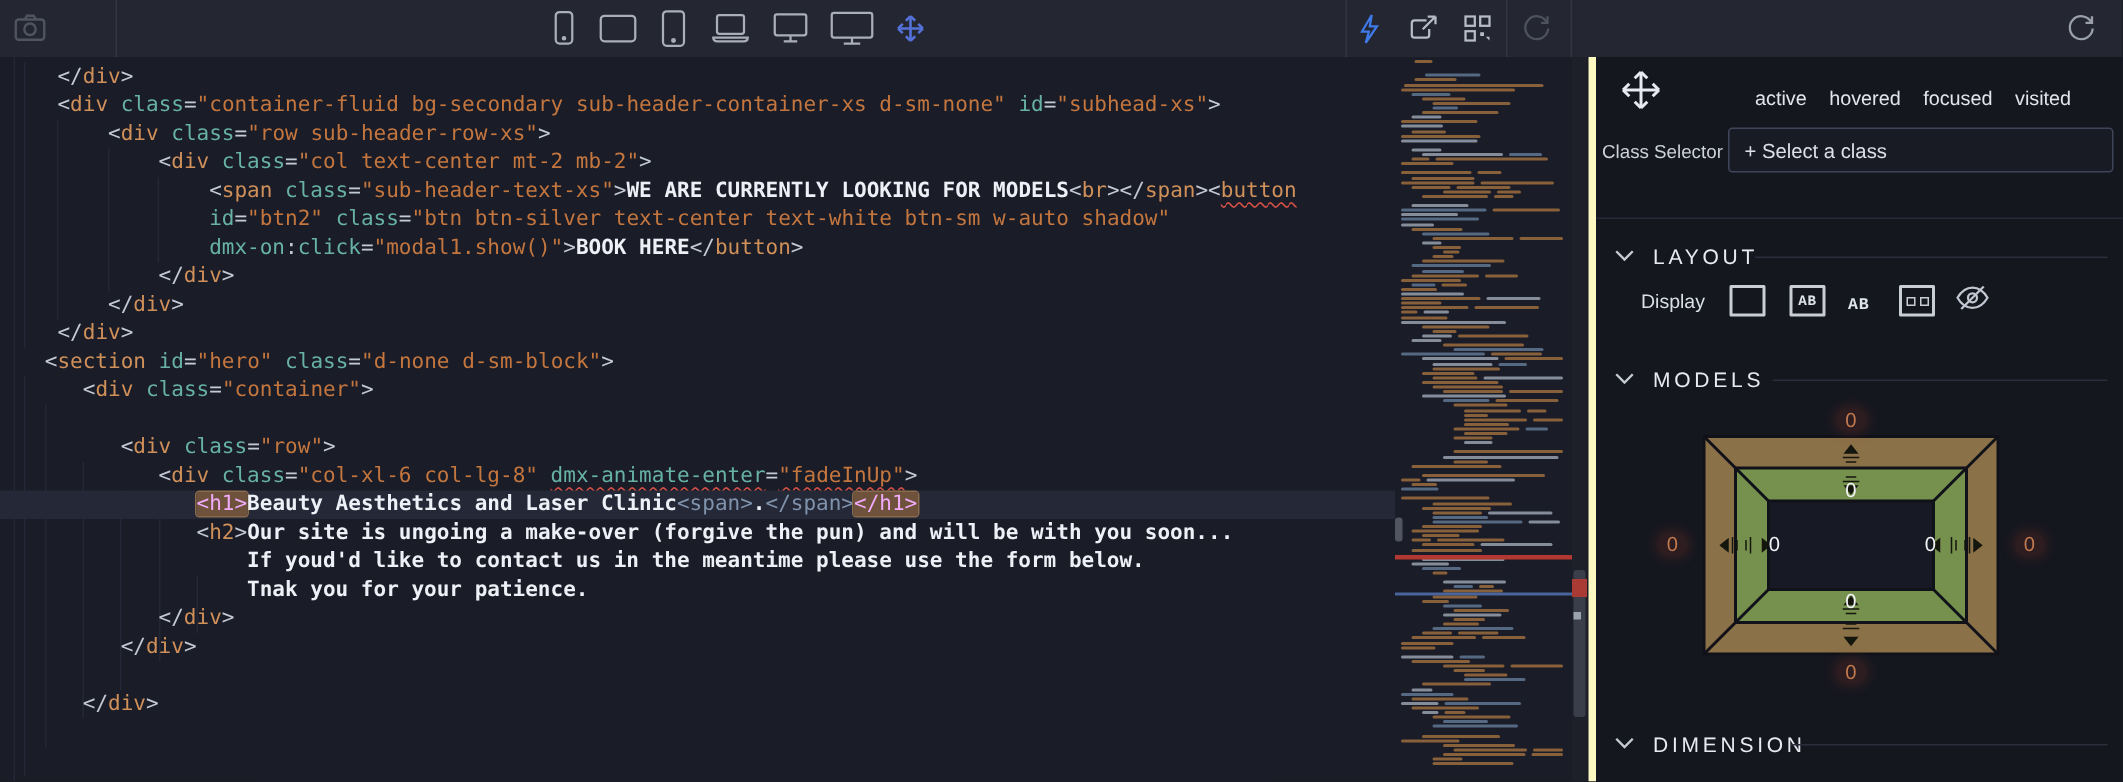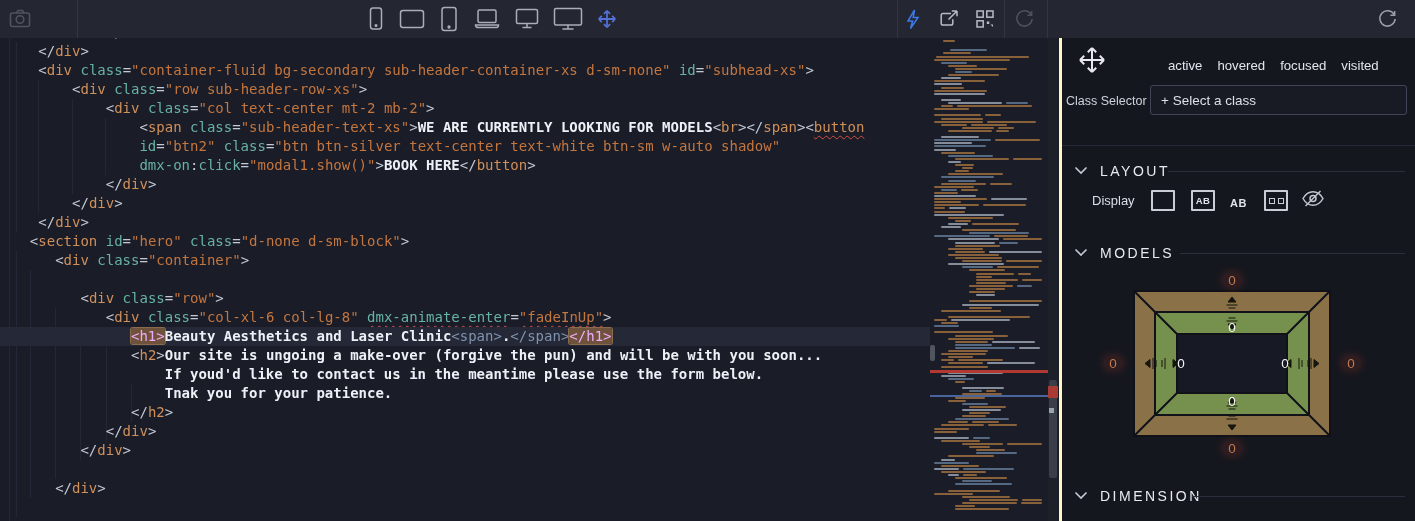--- a/index.html
+++ b/index.html
@@ -35,36 +35,36 @@
   .mm-dash{position:absolute;height:2px;border-radius:1px;}
   .mm-err{position:absolute;left:0;width:118px;height:3px;background:#b23831;}
   .mm-cur{position:absolute;left:0;width:118px;height:2px;background:#49659c;}
   .mm-handle{position:absolute;left:0;width:5px;height:16px;background:#50555f;border-radius:2px;}
   
   .vscroll{position:absolute;left:1048px;top:38px;width:10px;height:483px;background:#1d1f29;}
   .vs-thumb{position:absolute;left:1px;width:8px;background:#3a3e4a;border-radius:2px;cursor:pointer;}
   .vs-err{position:absolute;left:0;width:10px;height:12px;background:#a93a34;}
   .vs-dash{position:absolute;left:1px;width:5px;height:5px;background:#9aa2ad;}
   
-  .inspector{position:absolute;left:1059px;top:38px;width:356px;height:483px;background:#15171f;border-left:3px solid #fef9c3;box-sizing:border-box;}
+  .inspector{position:absolute;left:1059px;top:38px;width:356px;height:483px;background:#15171f;border-left:5px solid #fef9c3;box-sizing:border-box;}
   .insp-divider{position:absolute;left:0;width:356px;height:1px;background:#262936;}
   .states{position:absolute;left:106px;top:20px;display:flex;gap:15px;font-size:13.2px;color:#e2e5ec;}
   .states span{cursor:pointer;}
   .cls-label{position:absolute;left:4px;top:56px;font-size:12.5px;color:#ced2db;}
   .cls-input{position:absolute;left:88px;top:47px;width:257px;height:30px;box-sizing:border-box;
     background:#181a24;border:1px solid #41455a;border-radius:3px;color:#e6e9f0;font-size:13.5px;
     font-family:"Liberation Sans",sans-serif;padding:0 10px;outline:none;}
   .cls-input::placeholder{color:#dde0e8;opacity:1;}
   .sec-chev{position:absolute;left:12px;cursor:pointer;}
   .sec-title{position:absolute;left:38px;font-size:14px;letter-spacing:2.5px;color:#e7eaef;font-weight:500;}
   .sec-rule{position:absolute;height:1px;background:#2b2e3b;}
   .disp-label{position:absolute;left:30px;top:155px;font-size:13px;color:#dbdfe7;}
   .disp-ic{position:absolute;top:152px;cursor:pointer;color:#c9cdd6;}
   .box-ic{width:20px;height:17px;border:2px solid #c9cdd6;border-radius:1px;display:flex;align-items:center;justify-content:center;}
-  .ab-txt{font-size:9.5px;font-weight:bold;letter-spacing:0.5px;color:#dfe3ea;}
+  .ab-txt{font-size:9.5px;font-weight:bold;letter-spacing:0.5px;color:#dfe3ea;font-family:Liberation Mono, monospace;}
   .flex-ic{width:20px;height:17px;border:2px solid #c9cdd6;border-radius:1px;display:flex;align-items:center;justify-content:center;gap:3px;}
   .flex-ic i{display:block;width:4px;height:4px;border:1.5px solid #c9cdd6;}
   .spacing-wrap{position:absolute;left:41px;top:232px;width:258px;height:192px;}
   .sp-num{position:absolute;transform:translate(-50%,-50%);font-size:13.5px;}
   .sp-margin{color:#c1794e;padding:0 6px;border-radius:8px;background:rgba(134,52,38,0.22);box-shadow:0 0 9px rgba(165,62,40,0.35);}
   .sp-pad{color:#f1f3f7;}
 </style>
 </head>
 <body>
 
@@ -187,21 +187,20 @@
       <div class="code-line"><span>   </span><span class="tk-pun">&lt;/</span><span class="tk-tag">div</span><span class="tk-pun">&gt;</span></div>
       <div class="code-line"><span>  </span><span class="tk-pun">&lt;</span><span class="tk-tag">section</span><span class="tk-pun"> </span><span class="tk-attr">id</span><span class="tk-pun">=</span><span class="tk-str">"hero"</span><span class="tk-pun"> </span><span class="tk-attr">class</span><span class="tk-pun">=</span><span class="tk-str">"d-none d-sm-block"</span><span class="tk-pun">&gt;</span></div>
       <div class="code-line"><span>     </span><span class="tk-pun">&lt;</span><span class="tk-tag">div</span><span class="tk-pun"> </span><span class="tk-attr">class</span><span class="tk-pun">=</span><span class="tk-str">"container"</span><span class="tk-pun">&gt;</span></div>
       <div class="code-line"><span></span></div>
       <div class="code-line"><span>        </span><span class="tk-pun">&lt;</span><span class="tk-tag">div</span><span class="tk-pun"> </span><span class="tk-attr">class</span><span class="tk-pun">=</span><span class="tk-str">"row"</span><span class="tk-pun">&gt;</span></div>
       <div class="code-line"><span>           </span><span class="tk-pun">&lt;</span><span class="tk-tag">div</span><span class="tk-pun"> </span><span class="tk-attr">class</span><span class="tk-pun">=</span><span class="tk-str">"col-xl-6 col-lg-8"</span><span class="tk-pun"> </span><span class="tk-attr tk-sqg">dmx-animate-enter</span><span class="tk-pun">=</span><span class="tk-str tk-sqg">"fadeInUp"</span><span class="tk-pun">&gt;</span></div>
       <div class="code-line current"><span>              </span><span class="tk-mt">&lt;h1&gt;</span><span class="tk-txt">Beauty Aesthetics and Laser Clinic</span><span class="tk-blu">&lt;span&gt;</span><span class="tk-txt">.</span><span class="tk-blu">&lt;/span&gt;</span><span class="tk-mt">&lt;/h1&gt;</span></div>
       <div class="code-line"><span>              </span><span class="tk-pun">&lt;</span><span class="tk-tag">h2</span><span class="tk-pun">&gt;</span><span class="tk-txt">Our site is ungoing a make-over (forgive the pun) and will be with you soon...</span></div>
       <div class="code-line"><span>                  </span><span class="tk-txt">If youd'd like to contact us in the meantime please use the form below.</span></div>
       <div class="code-line"><span>                  </span><span class="tk-txt">Tnak you for your patience.</span></div>
-      <div class="code-line"><span>              </span><span class="tk-pun">&lt;/</span><span class="tk-tag">h2</span><span class="tk-pun">&gt;</span></div>
       <div class="code-line"><span>           </span><span class="tk-pun">&lt;/</span><span class="tk-tag">div</span><span class="tk-pun">&gt;</span></div>
       <div class="code-line"><span>        </span><span class="tk-pun">&lt;/</span><span class="tk-tag">div</span><span class="tk-pun">&gt;</span></div>
       <div class="code-line"><span></span></div>
       <div class="code-line"><span>     </span><span class="tk-pun">&lt;/</span><span class="tk-tag">div</span><span class="tk-pun">&gt;</span></div>
     </div>
 </div>
 
 <div class="minimap">
   <div id="mm-content">
       <div class="mm-dash" style="background: rgb(156, 108, 62); left: 13px; top: 2px; width: 12.4671px; opacity: 0.85;"></div>

